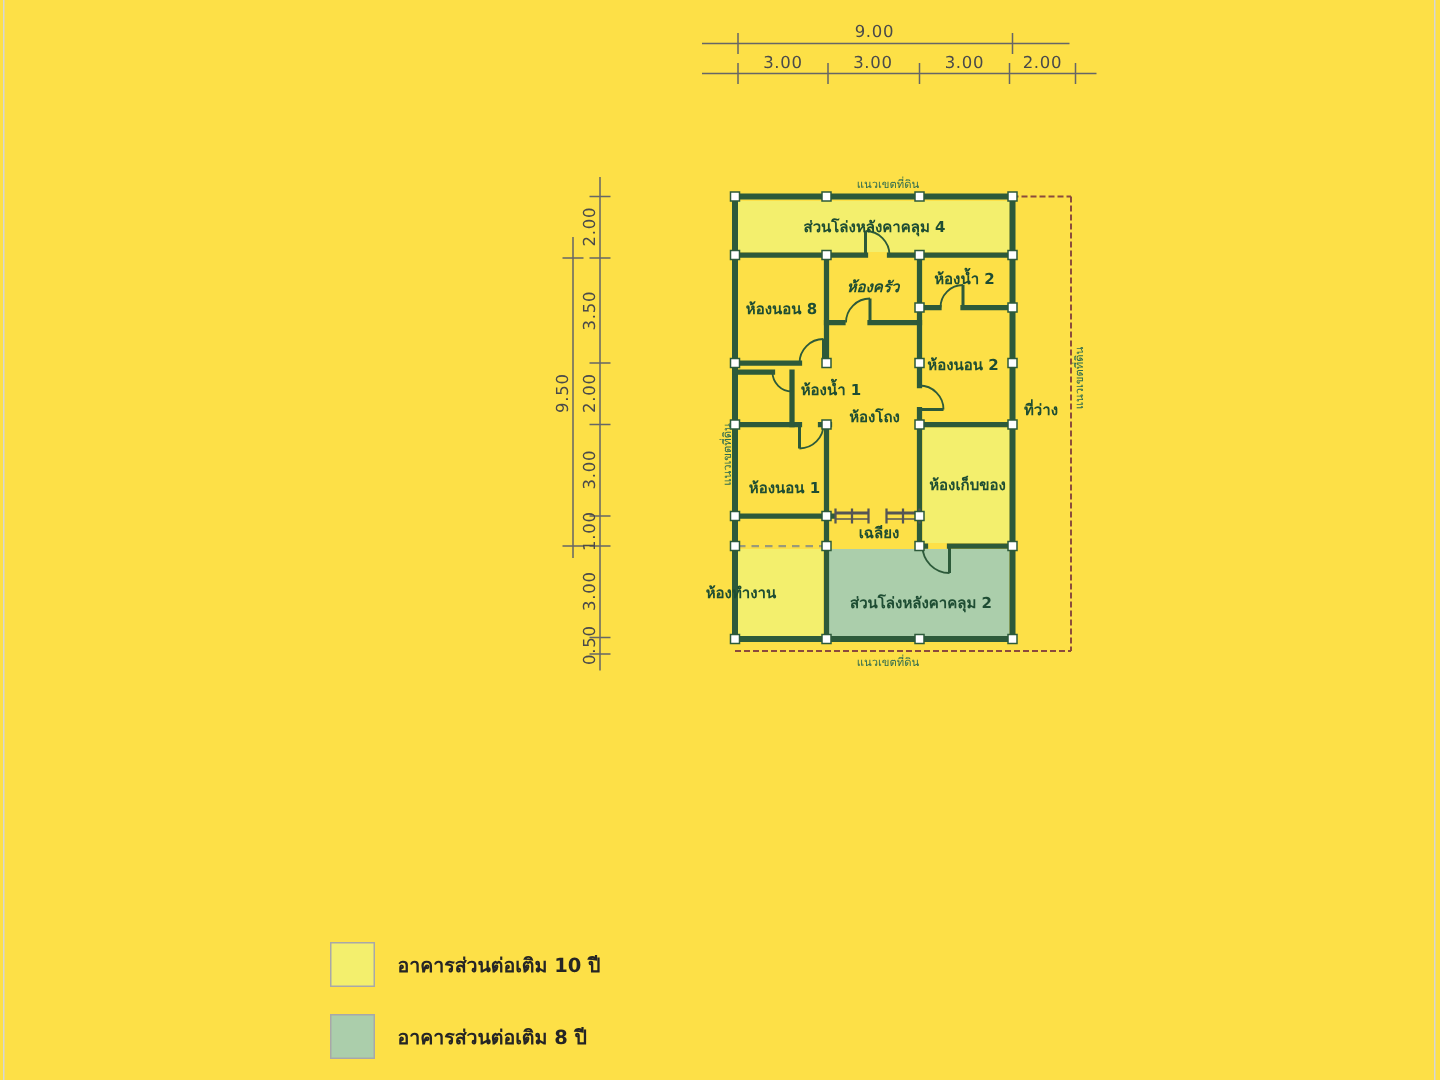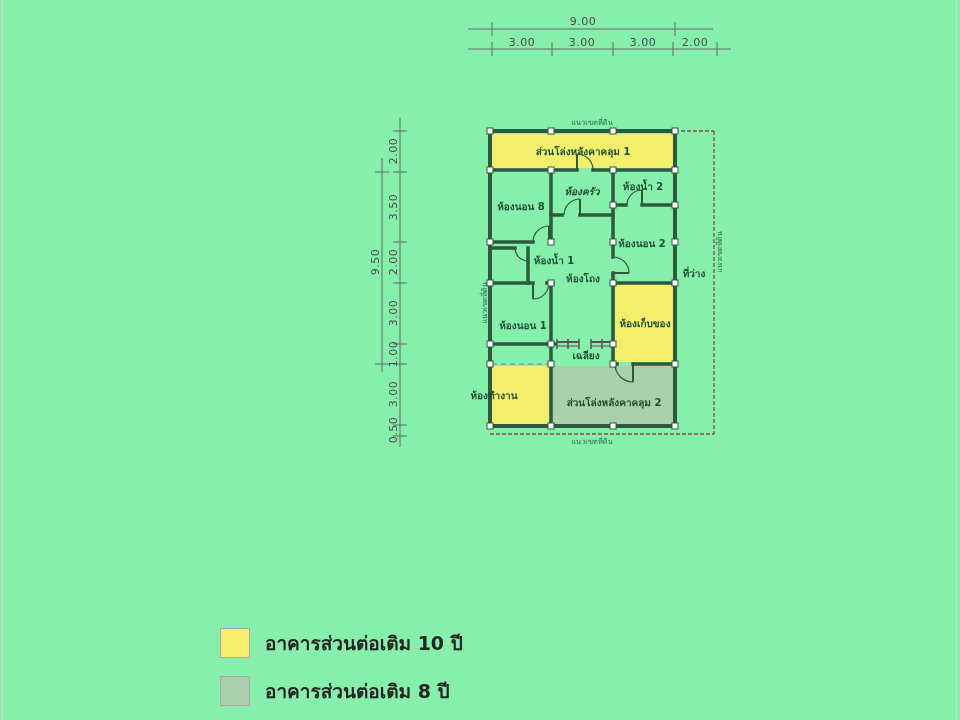--- a/index.html
+++ b/index.html
@@ -1,29 +1,29 @@
 <!DOCTYPE html>
 <html><head>
 <meta charset="utf-8">
 <style>
   html,body{margin:0;padding:0;background:#ffffff;}
-  .canvas{position:relative;width:960px;height:720px;background:#86efac;overflow:hidden;
+  .canvas{position:relative;width:960px;height:720px;background:#fde047;overflow:hidden;
           font-family:"DejaVu Sans",sans-serif;}
   .edge{position:absolute;top:0;bottom:0;width:1px;background:#d6d6d6;}
   .edge.left{left:2px;} .edge.right{right:3px;}
   svg.plan{position:absolute;left:0;top:0;}
   .lbl{position:absolute;transform:translate(-50%,-50%);white-space:nowrap;}
   .rlabel{font-size:10px;font-weight:600;color:#1e4d33;}
   .dlabel{font-size:11px;color:#4a4a4a;letter-spacing:0.5px;}
   .blabel{font-size:7.5px;color:#2e6b4f;}
   .rot{transform:translate(-50%,-50%) rotate(-90deg);}
   .title{font-size:17px;color:#3d4852;font-weight:500;letter-spacing:0.5px;}
   .legend-row{position:absolute;display:flex;align-items:center;}
   .legend-row .swatch{display:block;}
-  .legend-row .ltext{margin-left:15px;font-size:19px;font-weight:bold;color:#252525;}
+  .legend-row .ltext{margin-left:15px;font-size:13px;font-weight:bold;color:#252525;}
 </style>
 </head>
 <body>
 
 <div class="canvas">
   <div class="edge left"></div>
   <div class="edge right"></div>
 
   <svg class="plan" width="960" height="720" viewBox="0 0 960 720">
 
@@ -110,21 +110,21 @@
   <span class="lbl dlabel rot" style="left:393px;top:313px;">3.00</span>
   <span class="lbl dlabel rot" style="left:393px;top:354px;">1.00</span>
   <span class="lbl dlabel rot" style="left:393px;top:394px;">3.00</span>
   <span class="lbl dlabel rot" style="left:393px;top:430px;">0.50</span>
 
   <span class="lbl blabel" style="left:592px;top:122px;">แนวเขตที่ดิน</span>
   <span class="lbl blabel" style="left:592px;top:441px;">แนวเขตที่ดิน</span>
   <span class="lbl blabel rot" style="left:484px;top:303px;">แนวเขตที่ดิน</span>
   <span class="lbl blabel rot" style="left:719px;top:252px;">แนวเขตที่ดิน</span>
 
-  <span class="lbl rlabel" style="left:583px;top:151px;">ส่วนโล่งหลังคาคลุม 1</span>
+  <span class="lbl rlabel" style="left:583px;top:151px;">ส่วนโล่งหลังคาคลุม 4</span>
   <span class="lbl rlabel" style="left:521px;top:206px;">ห้องนอน 8</span>
   <span class="lbl rlabel" style="left:582px;top:191px;font-style:italic;">ห้องครัว</span>
   <span class="lbl rlabel" style="left:643px;top:186px;">ห้องน้ำ 2</span>
   <span class="lbl rlabel" style="left:642px;top:243px;">ห้องนอน 2</span>
   <span class="lbl rlabel" style="left:509px;top:260px;margin-left:45px;">ห้องน้ำ 1</span>
   <span class="lbl rlabel" style="left:583px;top:278px;">ห้องโถง</span>
   <span class="lbl rlabel" style="left:694px;top:273px;">ที่ว่าง</span>
   <span class="lbl rlabel" style="left:523px;top:325px;">ห้องนอน 1</span>
   <span class="lbl rlabel" style="left:645px;top:323px;">ห้องเก็บของ</span>
   <span class="lbl rlabel" style="left:586px;top:355px;">เฉลียง</span>

